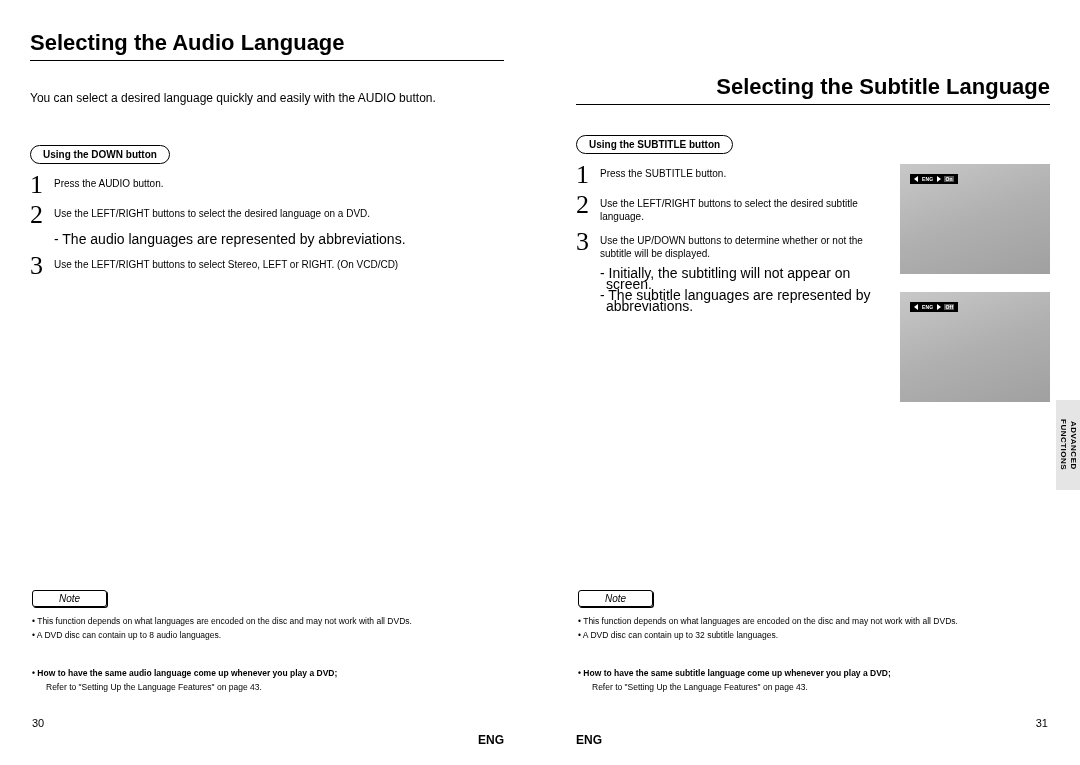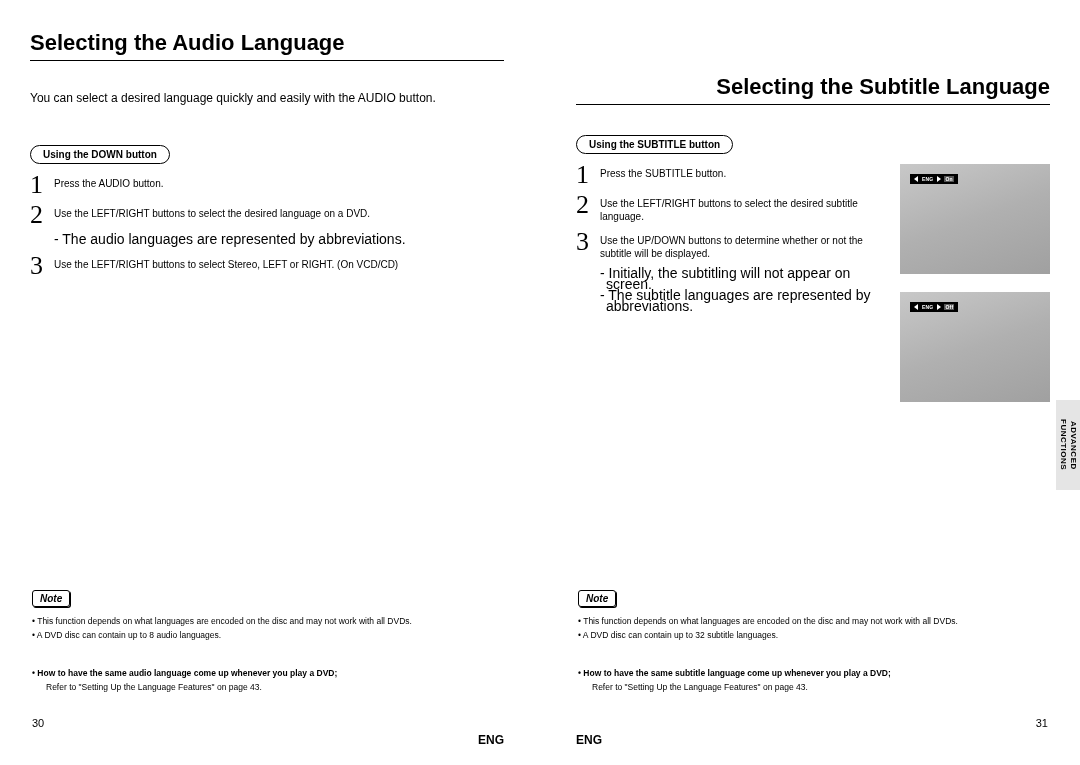--- a/index.html
+++ b/index.html
@@ -89,23 +89,23 @@
   .osd .arrow-l { border-right: 4px solid #fff; }
   .osd .arrow-r { border-left: 4px solid #fff; }
   .osd .txt { padding: 0 1px; }
   .osd .box { background:#555; padding:0 1px; }
 
   .note-pill {
     display: inline-block;
     border: 1.5px solid #000;
     border-radius: 3px;
     box-shadow: 1px 1px 0 #000;
-    padding: 2px 7px;
+    padding: 2px 26px;
     font-size: 10px;
-    font-weight: bold;
+    font-weight: normal;
     font-style: italic;
     margin-bottom: 8px;
   }
   .note-block { position: absolute; left: 32px; right: 30px; bottom: 70px; }
   .note-list { font-size: 8.5px; line-height: 12px; }
   .note-list li { list-style: none; text-indent: -6px; padding-left: 6px; margin-bottom: 2px; }
   .note-list .bold { font-weight: bold; margin-top: 26px; }
   .note-list .sub { padding-left: 14px; text-indent: 0; }
 
   .footer-num { position: absolute; bottom: 36px; font-size: 11px; }

